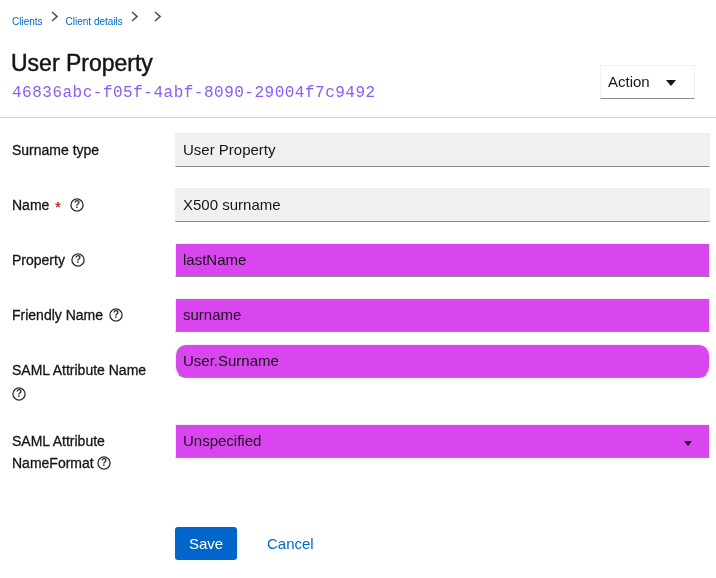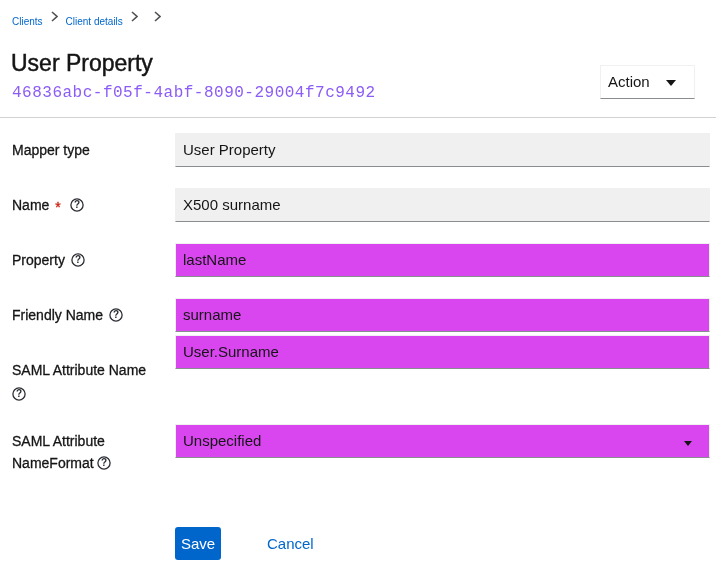--- a/index.html
+++ b/index.html
@@ -20,21 +20,21 @@
 .input { left:175px; width:535px; height:34px; background:#d946ef;
   border:1px solid #f0f0f0; border-bottom:1px solid #8a8d90;
   display:flex; align-items:center; padding-left:7px; padding-bottom:1px; font-size:15px; color:#151515; }
 .input.ro { background:#f0f0f0; border-color:#f0f0f0; border-bottom-color:#8a8d90; }
 .label { left:12px; width:152px; font-size:14px; font-weight:400; -webkit-text-stroke:0.3px #151515; line-height:22px; color:#151515; }
 .label .lrow { display:flex; align-items:center; height:22px; }
 .req { color:#c9190b; font-weight:400; font-size:14px; margin:0 3px 0 6px; position:relative; top:2px; -webkit-text-stroke:0.3px #c9190b; }
 .hicon { margin-left:6px; flex:none; display:inline-block; }
 .selcaret { position:absolute; right:17.5px; top:15.5px; width:0; height:0;
   border-left:4.8px solid transparent; border-right:4.8px solid transparent; border-top:5.5px solid #151515; }
-.savebtn { left:175px; top:527px; width:46px; height:33px; background:#0066cc; border-radius:3px;
+.savebtn { left:175px; top:527px; width:62px; height:33px; background:#0066cc; border-radius:3px;
   color:#fff; font-size:15px; display:flex; align-items:center; justify-content:center; }
 .cancel { left:267px; top:527px; height:33px; line-height:33px; font-size:15px; color:#0066cc; }
 </style>
 </head>
 <body>
 <div id="page">
   <div class="abs crumbs">
     <a>Clients</a>
     <span class="sep">
         <svg width="7" height="11" viewBox="0 0 7 11">
@@ -59,21 +59,21 @@
 
   <div class="abs actionbtn">Action
     <svg width="10" height="6" viewBox="0 0 10 6">
         <path d="M0 0 L10 0 L5 6 Z" fill="#151515"></path>
       </svg>
   </div>
 
   <div class="abs divider"></div>
 
   <div class="abs label" style="top:139px;">
-      <span class="lrow">Mapper type</span>
+      <span class="lrow">Surname type</span>
     </div>
   <div class="abs input ro" style="top:133px;">User Property</div>
 
   <div class="abs label" style="top:194px;">
       <span class="lrow">Name<span class="req">*</span>
     <svg class="hicon" width="14" height="14" viewBox="0 0 14 14">
           <circle cx="7" cy="7" r="6.1" fill="none" stroke="#2b2e33" stroke-width="1.3"></circle>
           <text x="7" y="10.4" font-size="10" font-weight="700" text-anchor="middle" fill="#2b2e33" font-family="Liberation Sans">?</text>
         </svg>
   </span>
@@ -102,21 +102,21 @@
 
   <div class="abs label" style="top:359px;">
     <span class="lrow">SAML Attribute Name</span>
     <span class="lrow" style="margin-top:2px;">
         <svg width="14" height="14" viewBox="0 0 14 14">
           <circle cx="7" cy="7" r="6.1" fill="none" stroke="#2b2e33" stroke-width="1.3"></circle>
           <text x="7" y="10.4" font-size="10" font-weight="700" text-anchor="middle" fill="#2b2e33" font-family="Liberation Sans">?</text>
         </svg>
       </span>
   </div>
-  <div class="abs input" style="top:335px;">User.Surname</div>
+  <div class="abs input" style="top:344px;border-radius:11px;">User.Surname</div>
 
   <div class="abs label" style="top:430px;">
     <span class="lrow">SAML Attribute</span>
     <span class="lrow">NameFormat
     <svg class="hicon" style="margin-left:3px" width="14" height="14" viewBox="0 0 14 14">
           <circle cx="7" cy="7" r="6.1" fill="none" stroke="#2b2e33" stroke-width="1.3"></circle>
           <text x="7" y="10.4" font-size="10" font-weight="700" text-anchor="middle" fill="#2b2e33" font-family="Liberation Sans">?</text>
         </svg>
     </span>
   </div>

